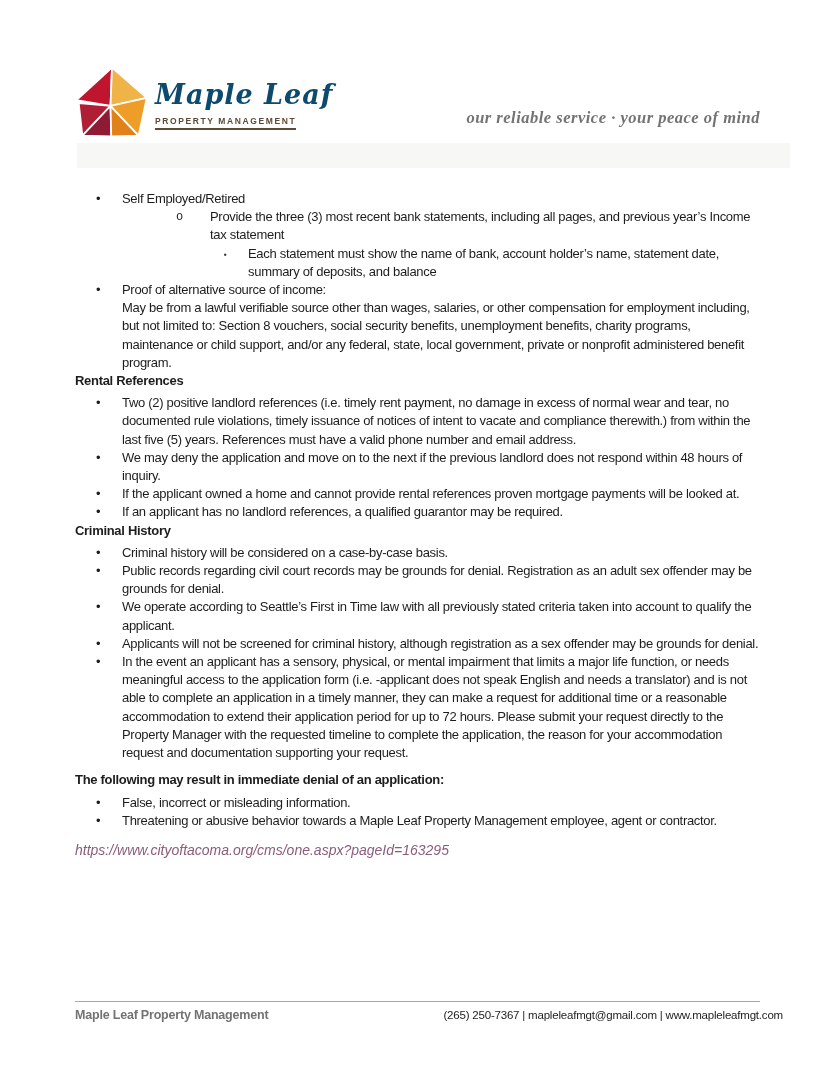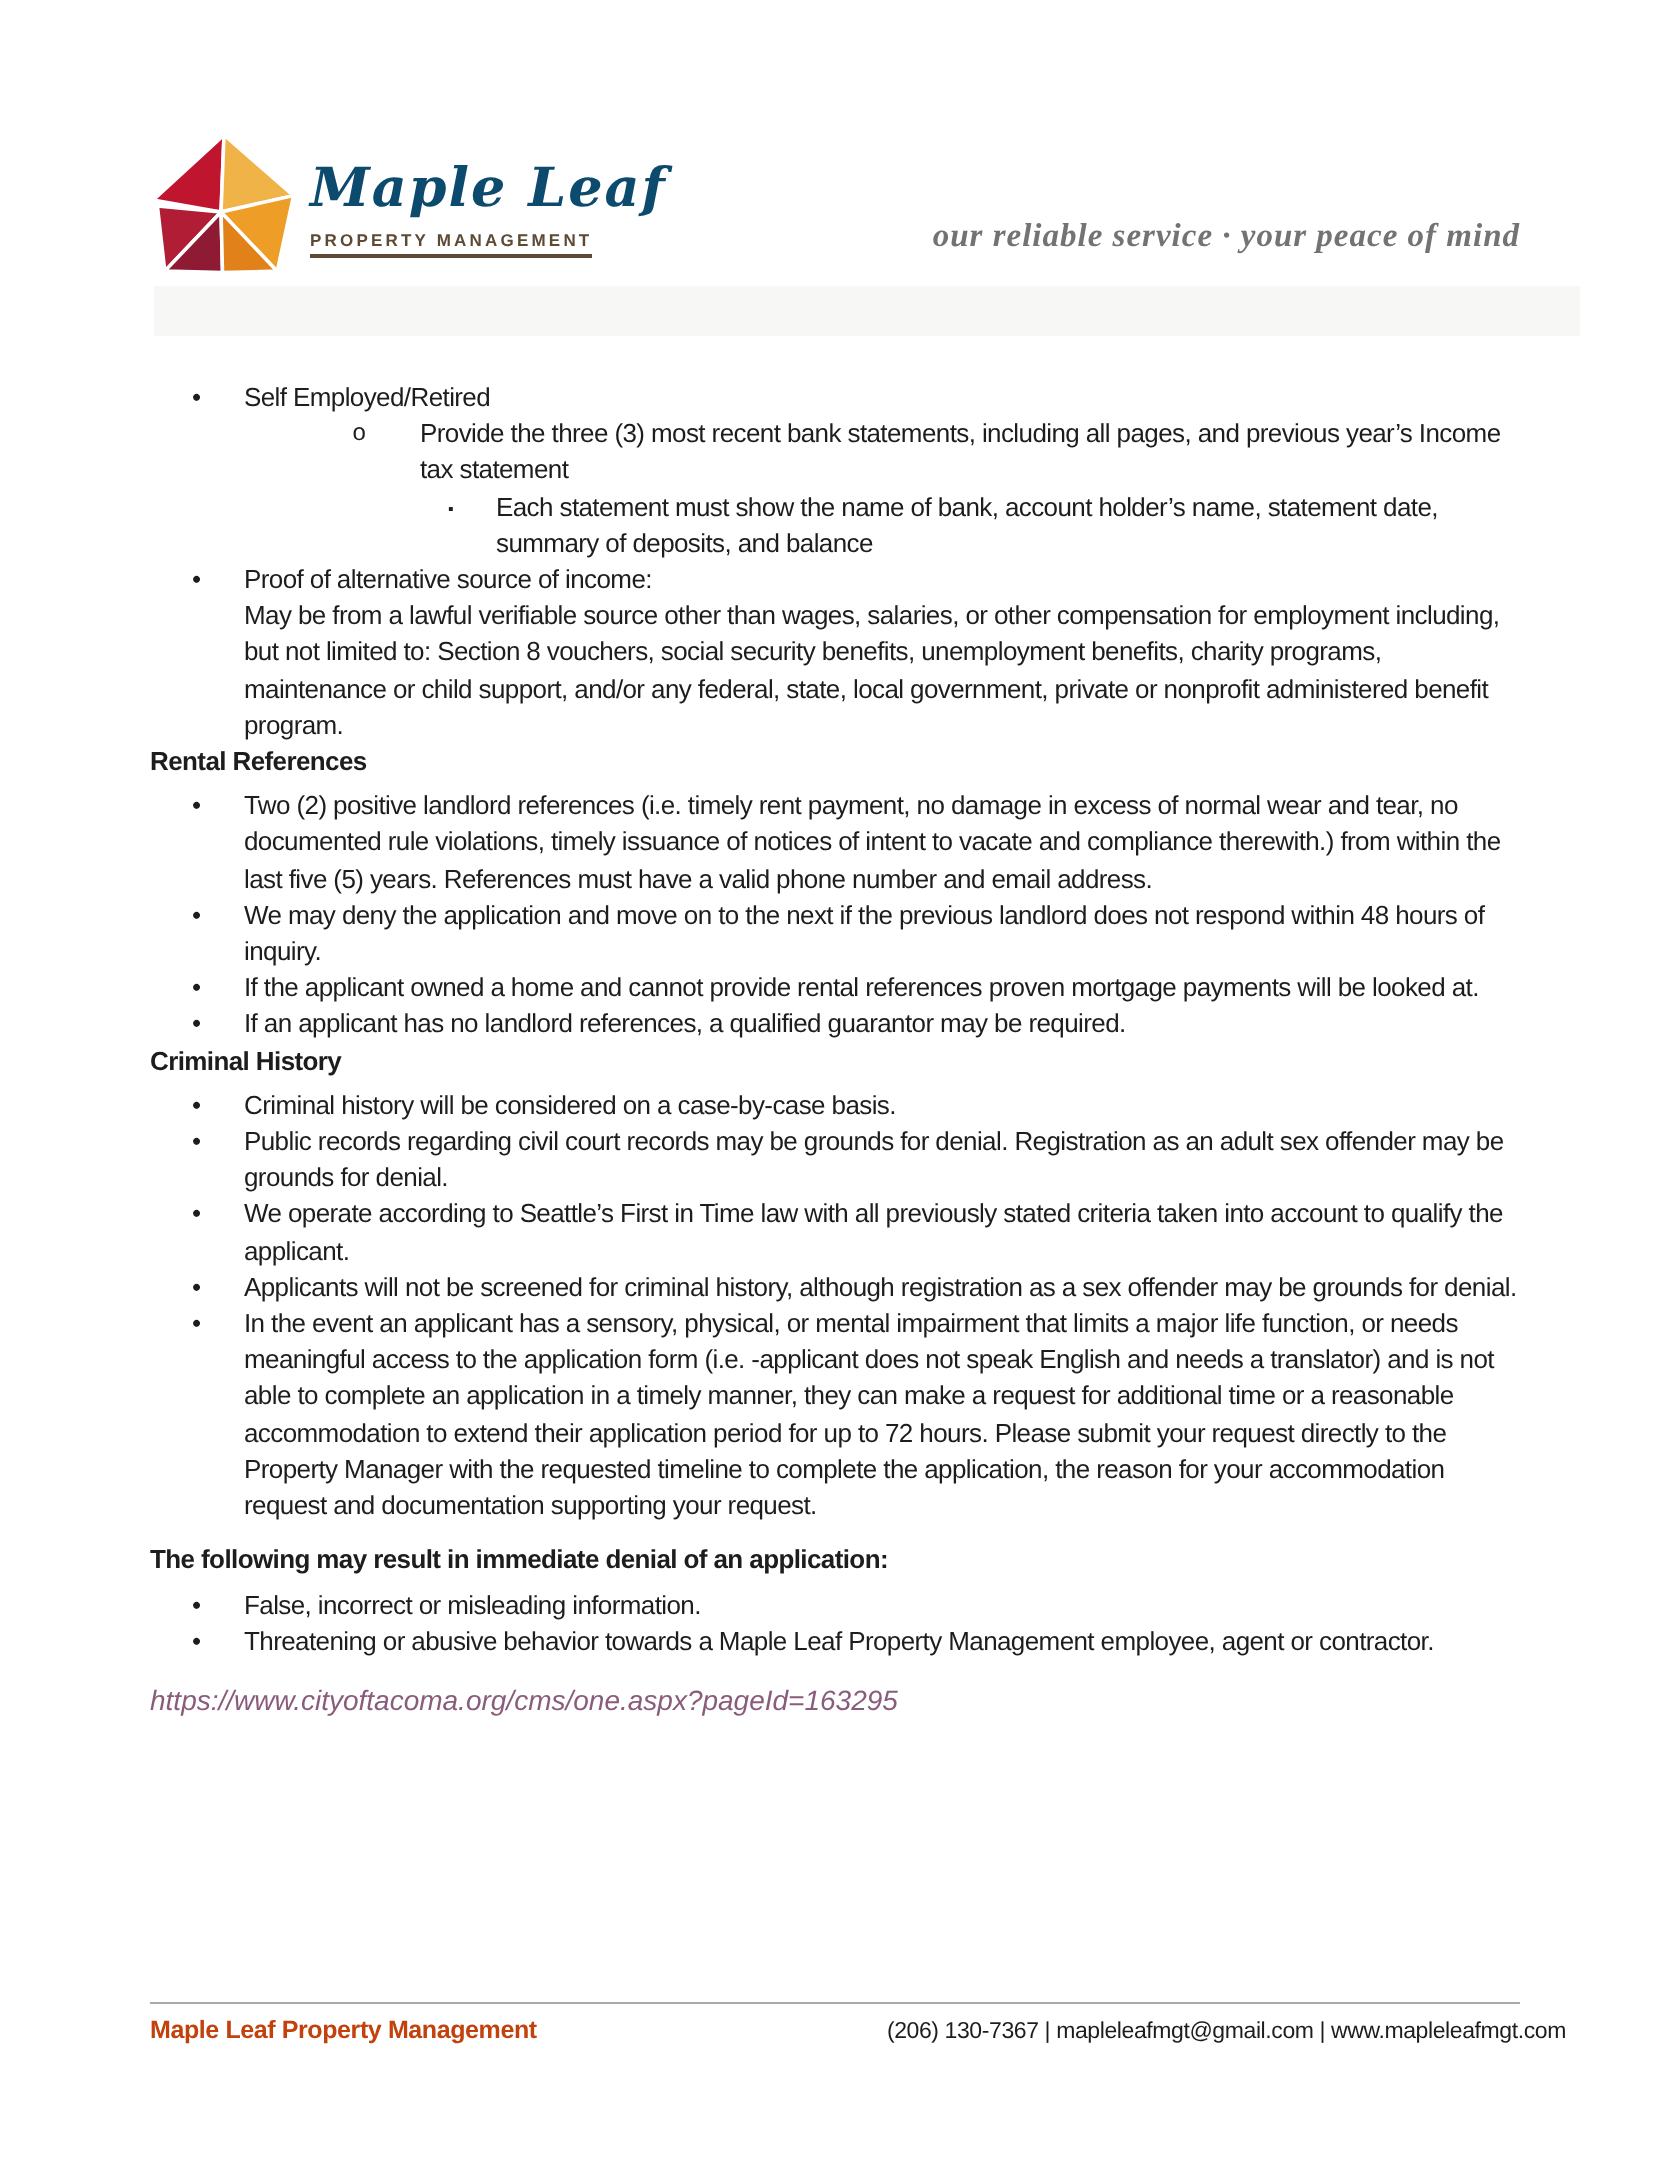--- a/index.html
+++ b/index.html
@@ -54,21 +54,21 @@
   }
   
   .footer-rule {
     position:absolute; left:75px; top:1001px; width:685px; height:0;
     border-top:1.5px solid #a9a9a9;
   }
   .footer-row {
     position:absolute; left:75px; top:1008px; width:708px;
     display:flex; justify-content:space-between; align-items:baseline;
   }
-  .footer-company { font-weight:bold; font-size:12.5px; color:#c2410c; letter-spacing:-0.2px; }
+  .footer-company { font-weight:bold; font-size:12.5px; color:#737373; letter-spacing:-0.2px; }
   .footer-contact { font-size:11.5px; color:#1d1d1d; letter-spacing:-0.2px; }
 </style>
 </head>
 <body>
 
 <div class="page">
 
   <div class="logo-wrap">
     <svg class="logo-house" viewBox="0 0 100 100">
       <polygon points="50,2 2,46 48,54" stroke="#ffffff" stroke-width="2.4" fill="#c0152f"></polygon>
@@ -110,16 +110,16 @@
         <div class="h">The following may result in immediate denial of an application:</div>
         <div class="li l1"><span class="m">•</span><span class="t">False, incorrect or misleading information.</span></div>
         <div class="li l1"><span class="m">•</span><span class="t">Threatening or abusive behavior towards a Maple Leaf Property Management employee, agent or contractor.</span></div>
       </div>
     <a class="doc-link" href="#" style="color: rgb(138, 92, 124);">https://www.cityoftacoma.org/cms/one.aspx?pageId=163295</a>
   </div>
 
   <div class="footer-rule"></div>
   <div class="footer-row">
     <span class="footer-company">Maple Leaf Property Management</span>
-    <span class="footer-contact">(206) 130-7367   |   mapleleafmgt@gmail.com   |   www.mapleleafmgt.com</span>
+    <span class="footer-contact">(265) 250-7367   |   mapleleafmgt@gmail.com   |   www.mapleleafmgt.com</span>
   </div>
 
 </div>
 
 </body></html>

